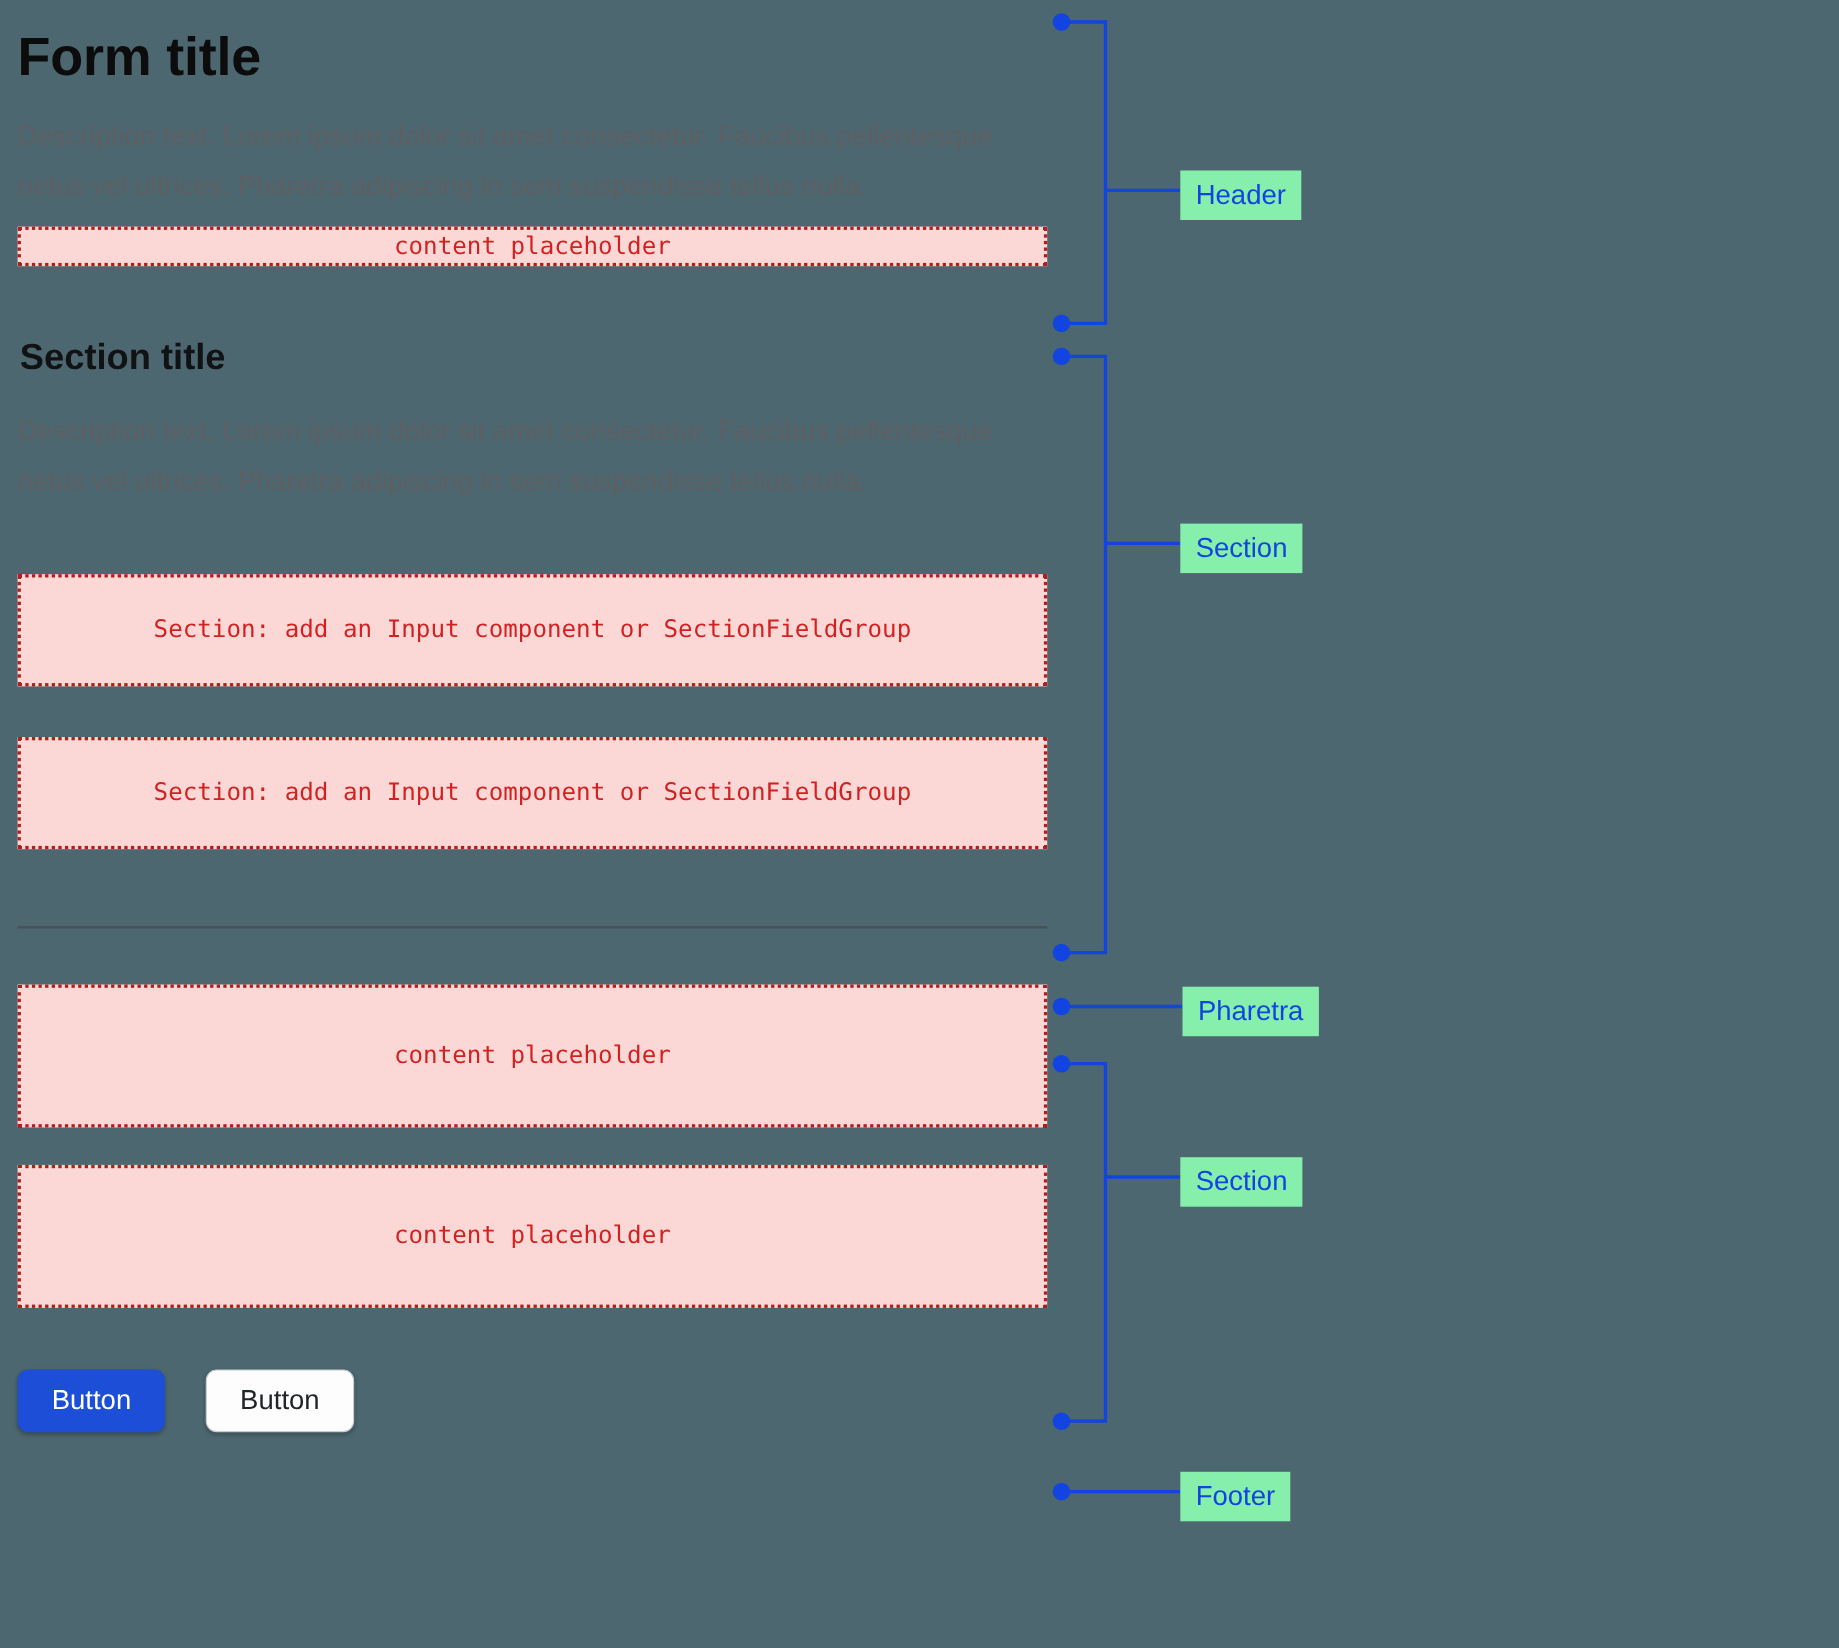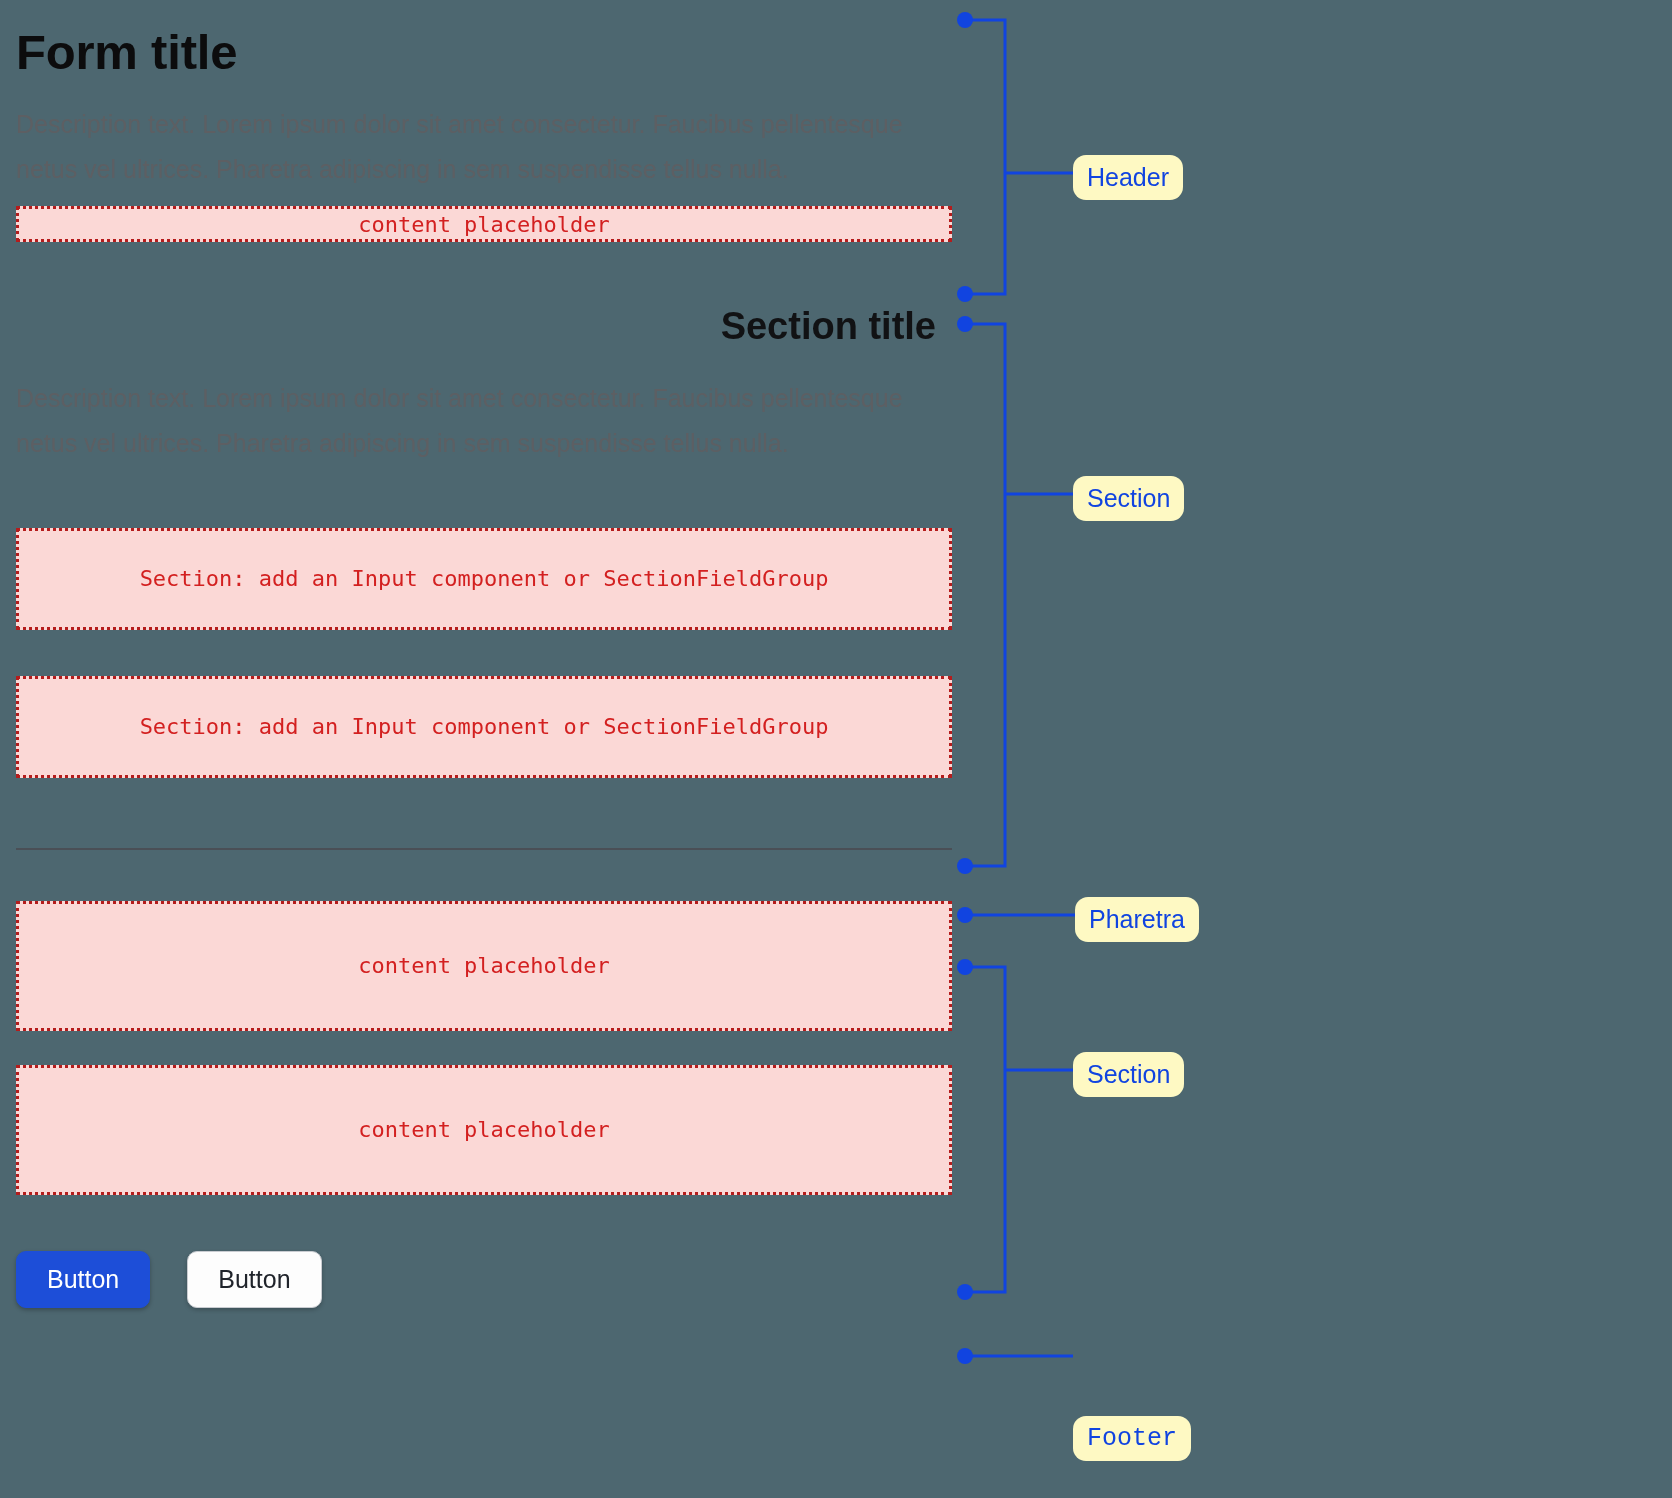--- a/index.html
+++ b/index.html
@@ -27,26 +27,25 @@
     font-size: 49px;
     font-weight: 700;
     color: #0c0c0d;
     letter-spacing: -0.2px;
     margin: 0;
     padding-top: 24px;
     line-height: 1.15;
   }
 
   .section-title {
-    font-size: 38px;
+    font-size: 33px;
     font-weight: 700;
     color: #111214;
-    margin: 16px;
+    margin: 2px;
     line-height: 1.2;
-    text-align: right;
   }
 
   .desc {
     font-size: 25px;
     line-height: 45px;
     color: #5d5f63;
     margin: 0;
     max-width: 900px;
   }
 
@@ -109,27 +108,27 @@
   }
   .anno-svg {
     position: absolute;
     left: 0;
     top: 0;
     width: 1672px;
     height: 1498px;
   }
   .anno-badge {
     position: absolute;
-    background: #fef9c3;
+    background: #86efac;
     color: #1144e0;
     font-family: "Liberation Sans", sans-serif;
     font-size: 25px;
     line-height: 1;
     padding: 10px 14px;
-    border-radius: 13px;
+    border-radius: 0;
     white-space: nowrap;
     pointer-events: auto;
     cursor: default;
   }
 </style>
 </head>
 <body>
 
 <div class="form-root">
 
@@ -197,14 +196,14 @@
   </svg>
 
   <div class="anno-badge" style="left:1073px; top:155px;">Header</div>
 
   <div class="anno-badge" style="left:1073px; top:476px;">Section</div>
 
   <div class="anno-badge" style="left:1075px; top:897px;">Pharetra</div>
 
   <div class="anno-badge" style="left:1073px; top:1052px;">Section</div>
 
-  <div class="anno-badge" style="left:1073px; top:1416px;font-family:Liberation Mono, monospace;">Footer</div>
+  <div class="anno-badge" style="left:1073px; top:1338px;">Footer</div>
 </div>
 
 </body></html>

